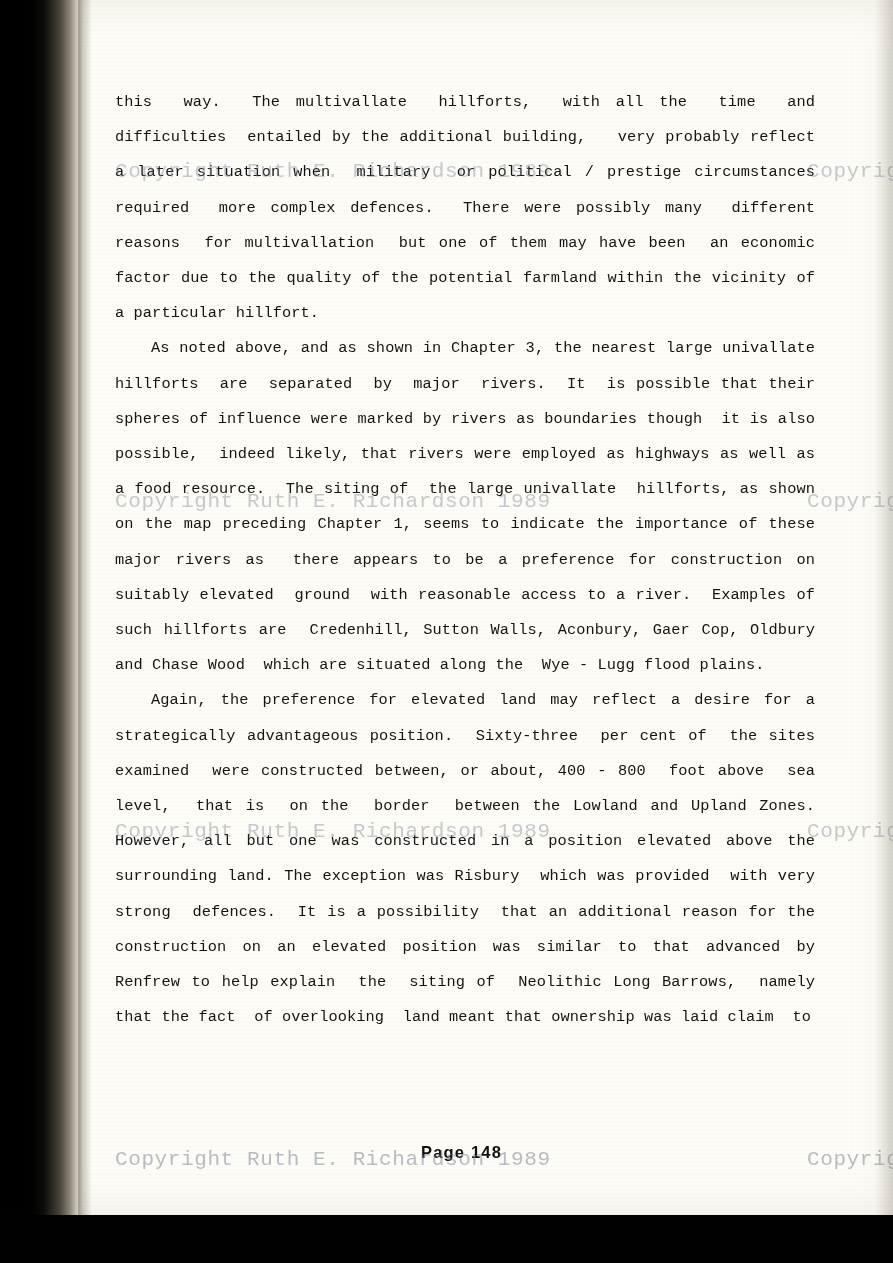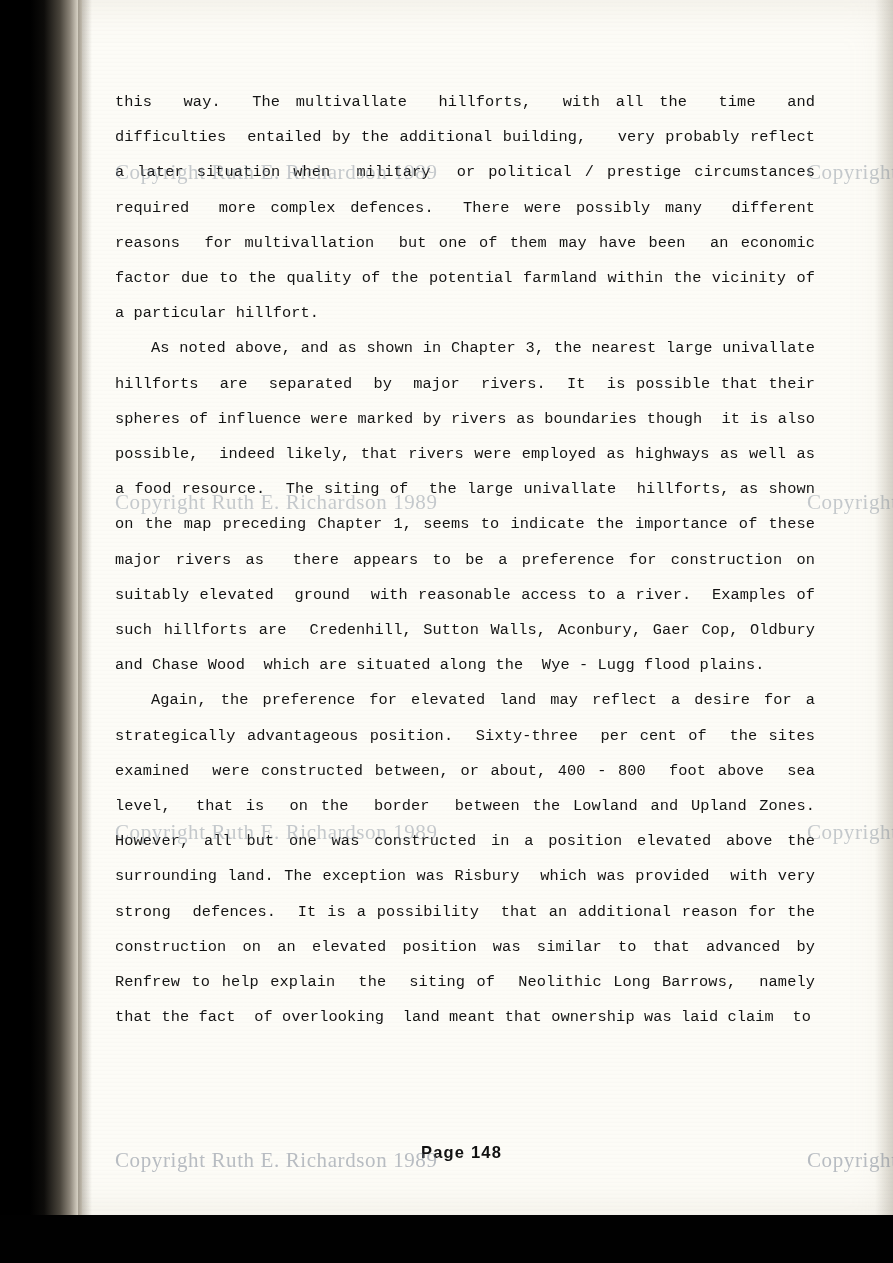--- a/index.html
+++ b/index.html
@@ -106,21 +106,21 @@
     font-family: "Liberation Sans", sans-serif;
     font-weight: bold;
     font-size: 16.5px;
     letter-spacing: 1.2px;
     color: #111111;
   }
 
   
   .wm {
     position: absolute;
-    font-family: Liberation Serif, serif;
+    font-family: Liberation Mono, monospace;
     font-size: 21px;
     letter-spacing: 0.6px;
     color: rgba(120,130,145,0.42);
     white-space: nowrap;
     pointer-events: none;
     user-select: none;
   }
   .wm-clip {
     position: absolute;
     left: 52px;

